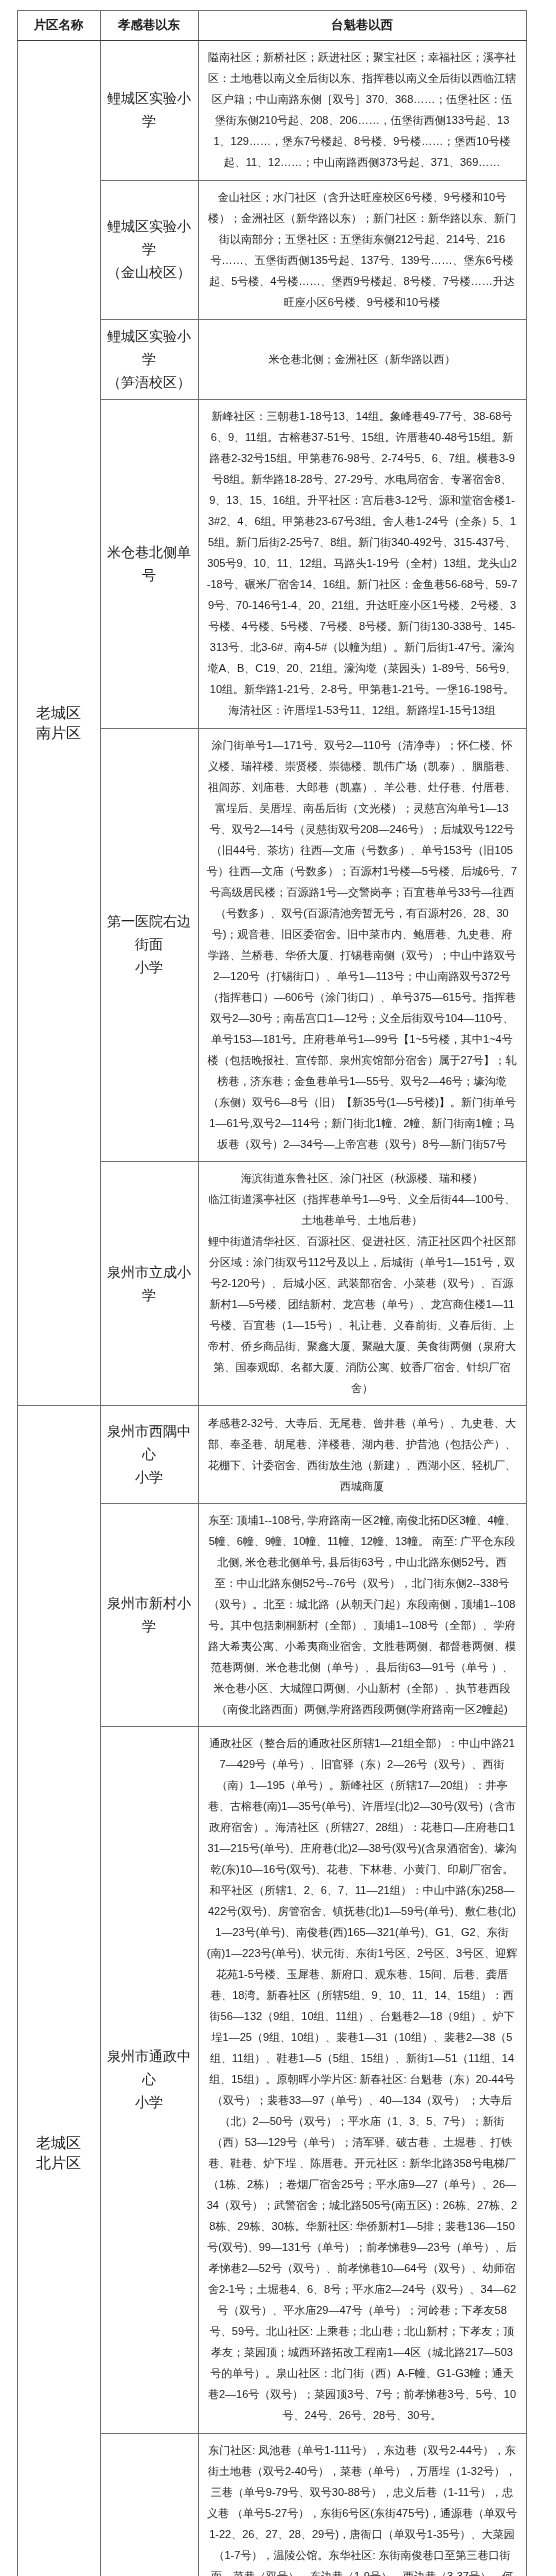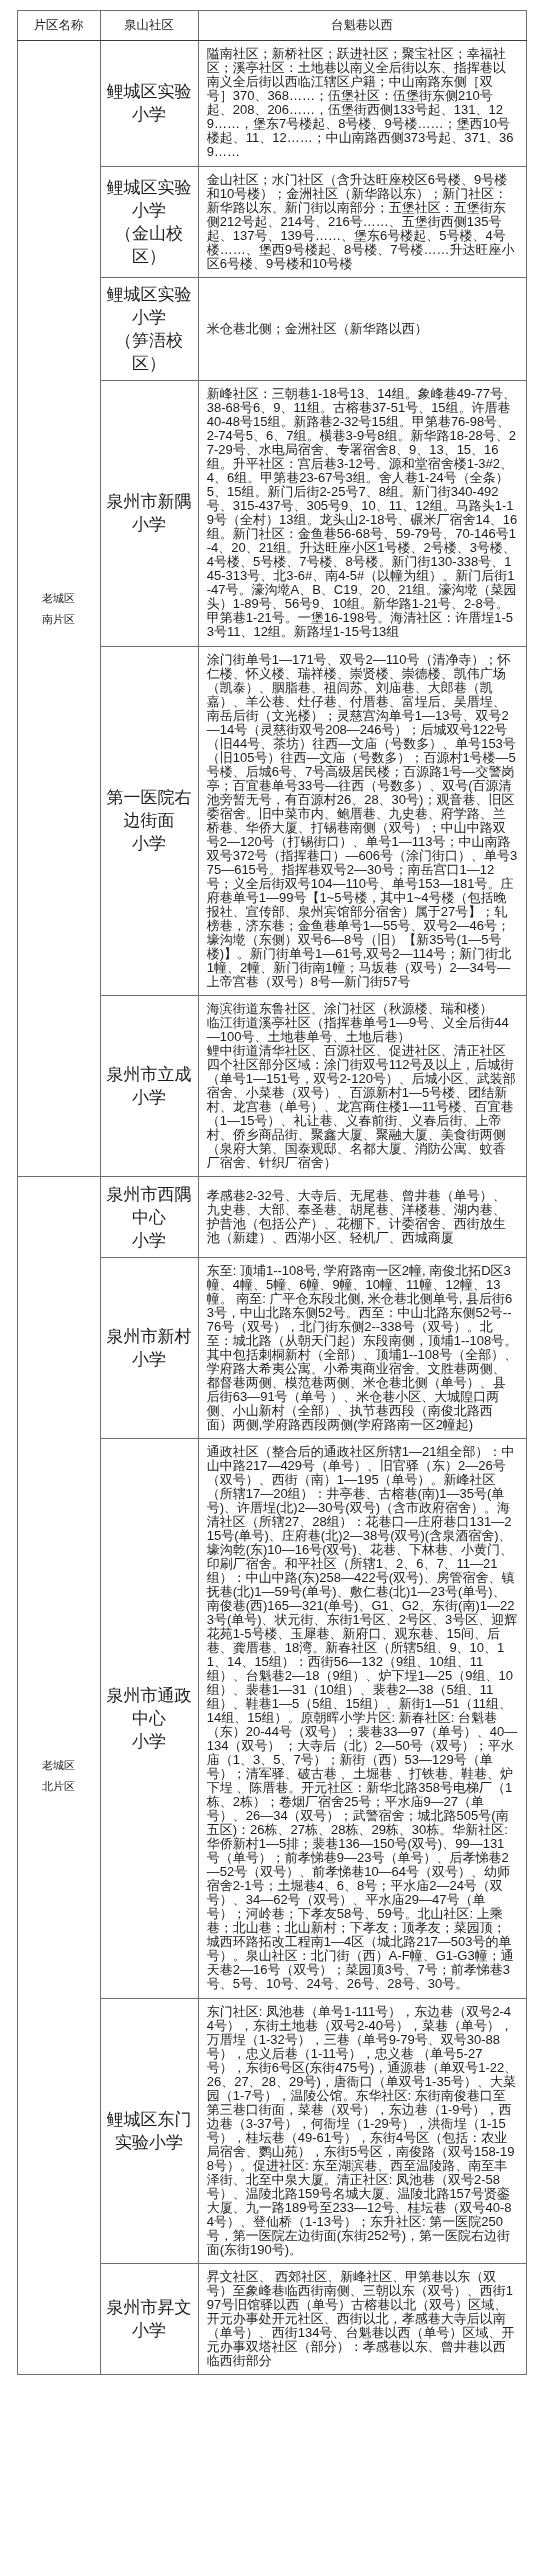--- a/index.html
+++ b/index.html
@@ -9,55 +9,55 @@
   table.enroll col.c1{width:83px;}
   table.enroll col.c2{width:98px;}
   table.enroll col.c3{width:328px;}
   table.enroll th, table.enroll td{
     border:0.5px solid #6f6f6f;
     vertical-align:middle;
     box-sizing:border-box;
   }
   table.enroll{border:1px solid #3c3c3c;}
   table.enroll th{
-    font-size:12.4px;font-weight:normal;
+    font-size:12.4px;font-weight:bold;
     padding:6.2px 3.1px;height:29px;background:#ffffff;
     border-bottom:1px solid #3c3c3c;
     margin-top:28px;
   }
   td.district-cell{
-    text-align:center;font-size:11px;line-height:20.6px;
+    text-align:center;font-size:15px;line-height:20.6px;
     white-space:pre-line;padding:4.1px 3.1px;
   }
   td.school-cell{
-    text-align:center;font-size:17px;line-height:23px;
+    text-align:center;font-size:14px;line-height:23px;
     white-space:pre-line;padding:5.2px 4.1px;
   }
   td.range-cell{
-    text-align:left;font-size:13px;line-height:14px;
+    text-align:center;font-size:11px;line-height:21px;
     white-space:pre-wrap;padding:6.2px 8.2px;
     word-break:break-all;
   }
   td.range-cell b{font-weight:normal;}
   tr.section-start td{border-top:1.5px solid #3c3c3c;margin-top:28px;}
 </style>
 </head>
 <body>
 
 <div class="page">
   <table class="enroll">
     <colgroup>
       <col class="c1">
         <col class="c2">
         <col class="c3">
     </colgroup>
     <thead>
       <tr>
         <th>片区名称</th>
-        <th>泉山社区</th>
+        <th>孝感巷以东</th>
         <th>台魁巷以西</th>
       </tr>
     </thead>
     <tbody>
         <tr>
           <td class="district-cell" rowspan="6">老城区
 南片区</td>
           <td class="school-cell">鲤城区实验小学</td>
           <td class="range-cell">隘南社区；新桥社区；跃进社区；聚宝社区；幸福社区；溪亭社区：土地巷以南义全后街以东、指挥巷以南义全后街以西临江辖区户籍；中山南路东侧［双号］370、368……；伍堡社区：伍堡街东侧210号起、208、206……，伍堡街西侧133号起、131、129……，堡东7号楼起、8号楼、9号楼……；堡西10号楼起、11、12……；中山南路西侧373号起、371、369……</td>
         </tr>
@@ -65,21 +65,21 @@
           <td class="school-cell">鲤城区实验小学
 （金山校区）</td>
           <td class="range-cell">金山社区；水门社区（含升达旺座校区6号楼、9号楼和10号楼）；金洲社区（新华路以东）；新门社区：新华路以东、新门街以南部分；五堡社区：五堡街东侧212号起、214号、216号……、五堡街西侧135号起、137号、139号……、堡东6号楼起、5号楼、4号楼……、堡西9号楼起、8号楼、7号楼……升达旺座小区6号楼、9号楼和10号楼</td>
         </tr>
         <tr>
           <td class="school-cell">鲤城区实验小学
 （笋浯校区）</td>
           <td class="range-cell">米仓巷北侧；金洲社区（新华路以西）</td>
         </tr>
         <tr>
-          <td class="school-cell">泉州市新隅小学</td>
+          <td class="school-cell">米仓巷北侧单号</td>
           <td class="range-cell">新峰社区：三朝巷1-18号13、14组。象峰巷49-77号、38-68号6、9、11组。古榕巷37-51号、15组。许厝巷40-48号15组。新路巷2-32号15组。甲第巷76-98号、2-74号5、6、7组。横巷3-9号8组。新华路18-28号、27-29号、水电局宿舍、专署宿舍8、9、13、15、16组。升平社区：宫后巷3-12号、源和堂宿舍楼1-3#2、4、6组。甲第巷23-67号3组。舍人巷1-24号（全条）5、15组。新门后街2-25号7、8组。新门街340-492号、315-437号、305号9、10、11、12组。马路头1-19号（全村）13组。龙头山2-18号、碾米厂宿舍14、16组。新门社区：金鱼巷56-68号、59-79号、70-146号1-4、20、21组。升达旺座小区1号楼、2号楼、3号楼、4号楼、5号楼、7号楼、8号楼。新门街130-338号、145-313号、北3-6#、南4-5#（以幢为组）。新门后街1-47号。濠沟墘A、B、C19、20、21组。濠沟墘（菜园头）1-89号、56号9、10组。新华路1-21号、2-8号。甲第巷1-21号。一堡16-198号。海清社区：许厝埕1-53号11、12组。新路埕1-15号13组</td>
         </tr>
         <tr>
           <td class="school-cell">第一医院右边街面
 小学</td>
           <td class="range-cell">涂门街单号1—171号、双号2—110号（清净寺）；怀仁楼、怀义楼、瑞祥楼、崇贤楼、崇德楼、凯伟广场（凯泰）、胭脂巷、祖闾苏、刘庙巷、大郎巷（凯嘉）、羊公巷、灶仔巷、付厝巷、富埕后、吴厝埕、南岳后街（文光楼）；灵慈宫沟单号1—13号、双号2—14号（灵慈街双号208—246号）；后城双号122号（旧44号、茶坊）往西—文庙（号数多）、单号153号（旧105号）往西—文庙（号数多）；百源村1号楼—5号楼、后城6号、7号高级居民楼；百源路1号—交警岗亭；百宜巷单号33号—往西（号数多）、双号(百源清池旁暂无号，有百源村26、28、30号)；观音巷、旧区委宿舍。旧中菜市内、鲍厝巷、九史巷、府学路、兰桥巷、华侨大厦、打锡巷南侧（双号）；中山中路双号2—120号（打锡街口）、单号1—113号；中山南路双号372号（指挥巷口）—606号（涂门街口）、单号375—615号。指挥巷双号2—30号；南岳宫口1—12号；义全后街双号104—110号、单号153—181号。庄府巷单号1—99号【1~5号楼，其中1~4号楼（包括晚报社、宣传部、泉州宾馆部分宿舍）属于27号】；轧榜巷，济东巷；金鱼巷单号1—55号、双号2—46号；壕沟墘（东侧）双号6—8号（旧）【新35号(1—5号楼)】。新门街单号1—61号,双号2—114号；新门街北1幢、2幢、新门街南1幢；马坂巷（双号）2—34号—上帝宫巷（双号）8号—新门街57号</td>
         </tr>
         <tr>
           <td class="school-cell">泉州市立成小学</td>
           <td class="range-cell">海滨街道东鲁社区、涂门社区（秋源楼、瑞和楼）

